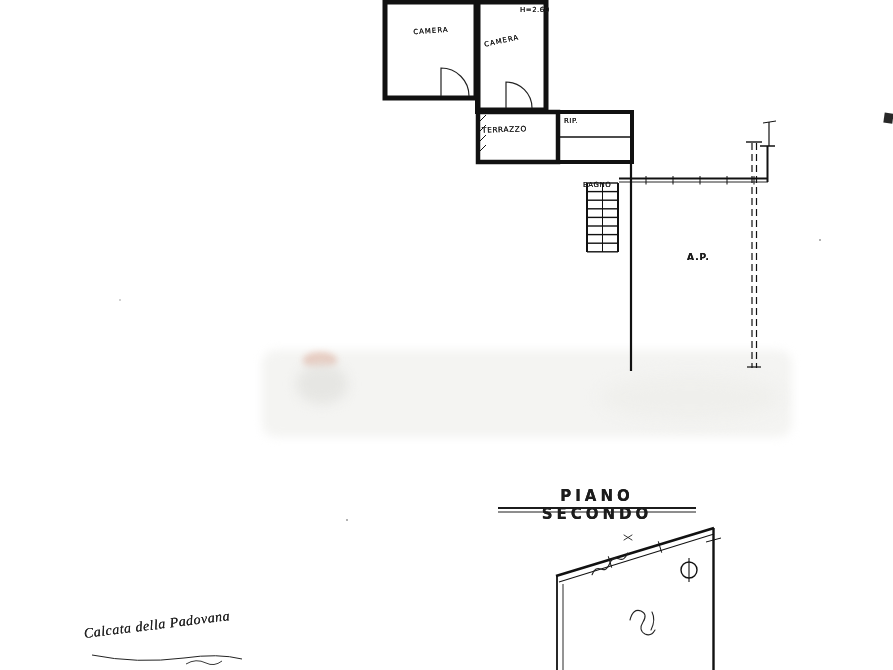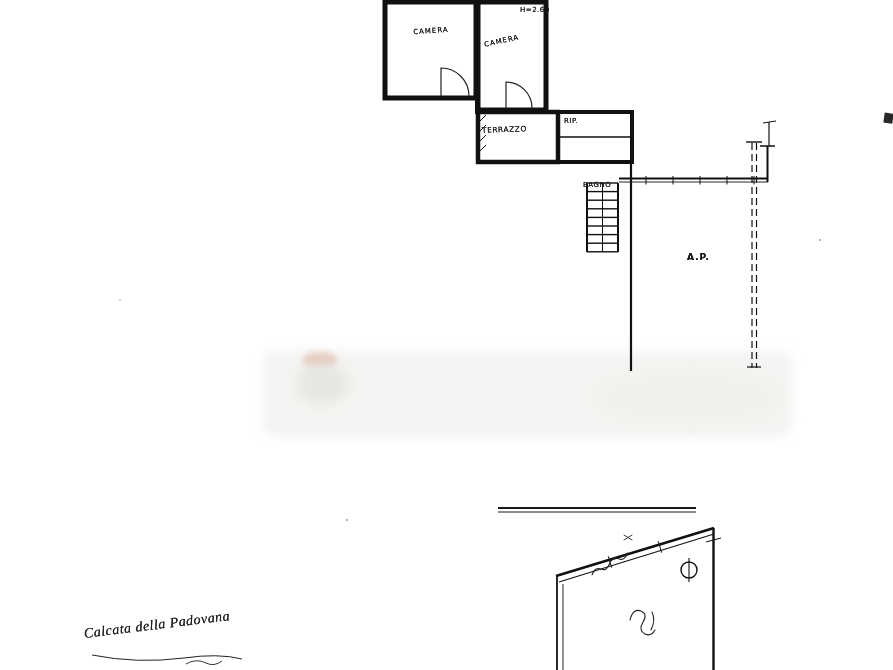--- a/index.html
+++ b/index.html
@@ -149,16 +149,17 @@
   </svg>
 
   <div class="lbl tiny room-left">CAMERA</div>
   <div class="lbl tiny room-right">CAMERA</div>
   <div class="lbl tiny height">H=2.60</div>
   <div class="lbl terr">TERRAZZO</div>
   <div class="lbl tiny rip">RIP.</div>
   <div class="lbl tiny bagno">BAGNO</div>
   <div class="lbl ap">A.P.</div>
 
+  <div class="title">PIANO SECONDO</div>
 
   <div class="street">Calcata della Padovana</div>
 
 </div>
 
 </body></html>

